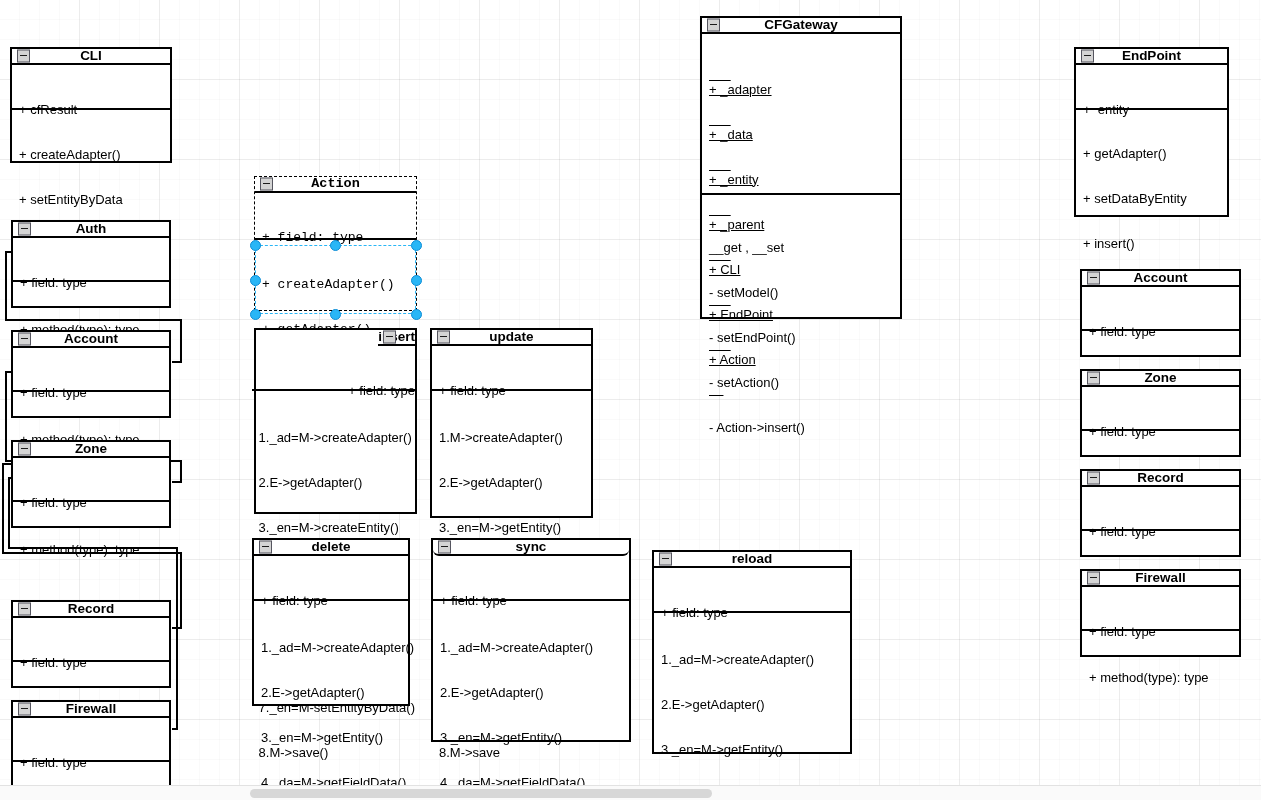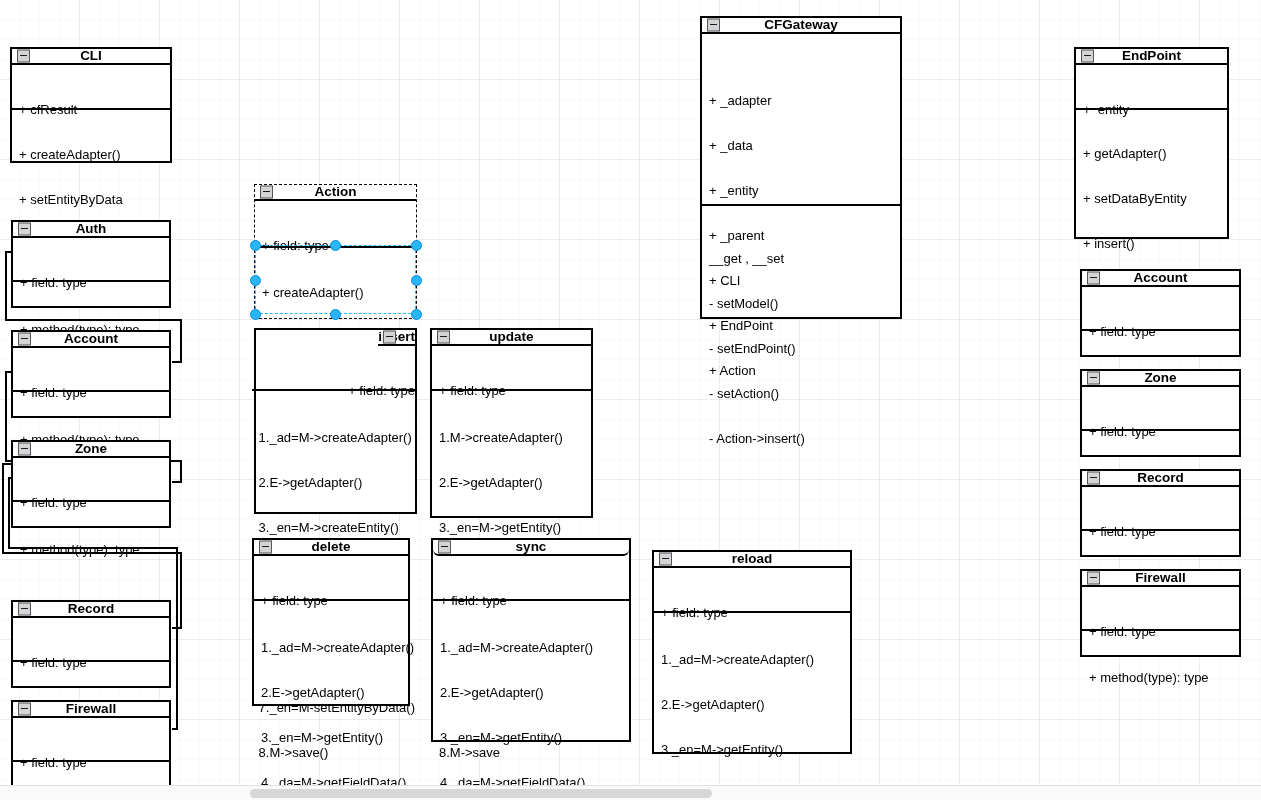--- a/index.html
+++ b/index.html
@@ -162,21 +162,21 @@
     <div class="compartment" style="height:29px;">
       <span class="row">+ cfResult</span>
     </div>
     <div class="compartment divider" style="flex:1;">
       <span class="row">+ createAdapter()</span>
       <span class="row">+ setEntityByData</span>
       <span class="row">+ save()</span>
     </div>
   </div>
 
-  <div class="uml selected-shape" id="box-action" style="left:254px; top:184px; width:163px; height:135px;">
+  <div class="uml selected-shape" id="box-action" style="left:254px; top:176px; width:163px; height:135px;font-family:Liberation Mono, monospace;">
     <div class="title-bar" style="height:28px;">
       <span class="collapse-icon"></span>
       <span>Action</span>
     </div>
     <div class="compartment" style="height:31px;">
       <span class="row">+ field: type</span>
     </div>
     <div class="compartment divider" style="flex:1;">
       <span class="row">+ createAdapter()</span>
       <span class="row">+ getAdapter()</span>
@@ -192,39 +192,39 @@
   <div class="handle" style="left:416px; top:280px;"></div>
   <div class="handle" style="left:255px; top:314px;"></div>
   <div class="handle" style="left:335px; top:314px;"></div>
   <div class="handle" style="left:416px; top:314px;"></div>
 
   <div class="uml" id="box-cfgateway" style="left:700px; top:16px; width:202px; height:303px;">
     <div class="title-bar" style="height:30px;">
       <span class="collapse-icon"></span>
       <span>CFGateway</span>
     </div>
-    <div class="compartment" style="height:134px; padding-top:29px;">
+    <div class="compartment" style="height:134px; padding-top:18px;text-decoration:underline;">
       <span class="row">+ _adapter</span>
       <span class="row">+ _data</span>
       <span class="row">+ _entity</span>
       <span class="row">+ _parent</span>
       <span class="row">+ CLI</span>
       <span class="row">+ EndPoint</span>
       <span class="row">+ Action</span>
     </div>
     <div class="compartment divider" style="flex:1; padding-top:15px;">
       <span class="row">__get , __set</span>
       <span class="row">- setModel()</span>
       <span class="row">- setEndPoint()</span>
       <span class="row">- setAction()</span>
       <span class="row">- Action-&gt;insert()</span>
     </div>
   </div>
 
-  <div class="uml" id="box-endpoint" style="left:1074px; top:47px; width:155px; height:192px;">
+  <div class="uml" id="box-endpoint" style="left:1074px; top:47px; width:155px; height:170px;">
     <div class="title-bar" style="height:28px;">
       <span class="collapse-icon"></span>
       <span>EndPoint</span>
     </div>
     <div class="compartment" style="height:29px;">
       <span class="row">+  entity</span>
     </div>
     <div class="compartment divider" style="flex:1; padding-top:6px;">
       <span class="row">+ getAdapter()</span>
       <span class="row">+ setDataByEntity</span>

